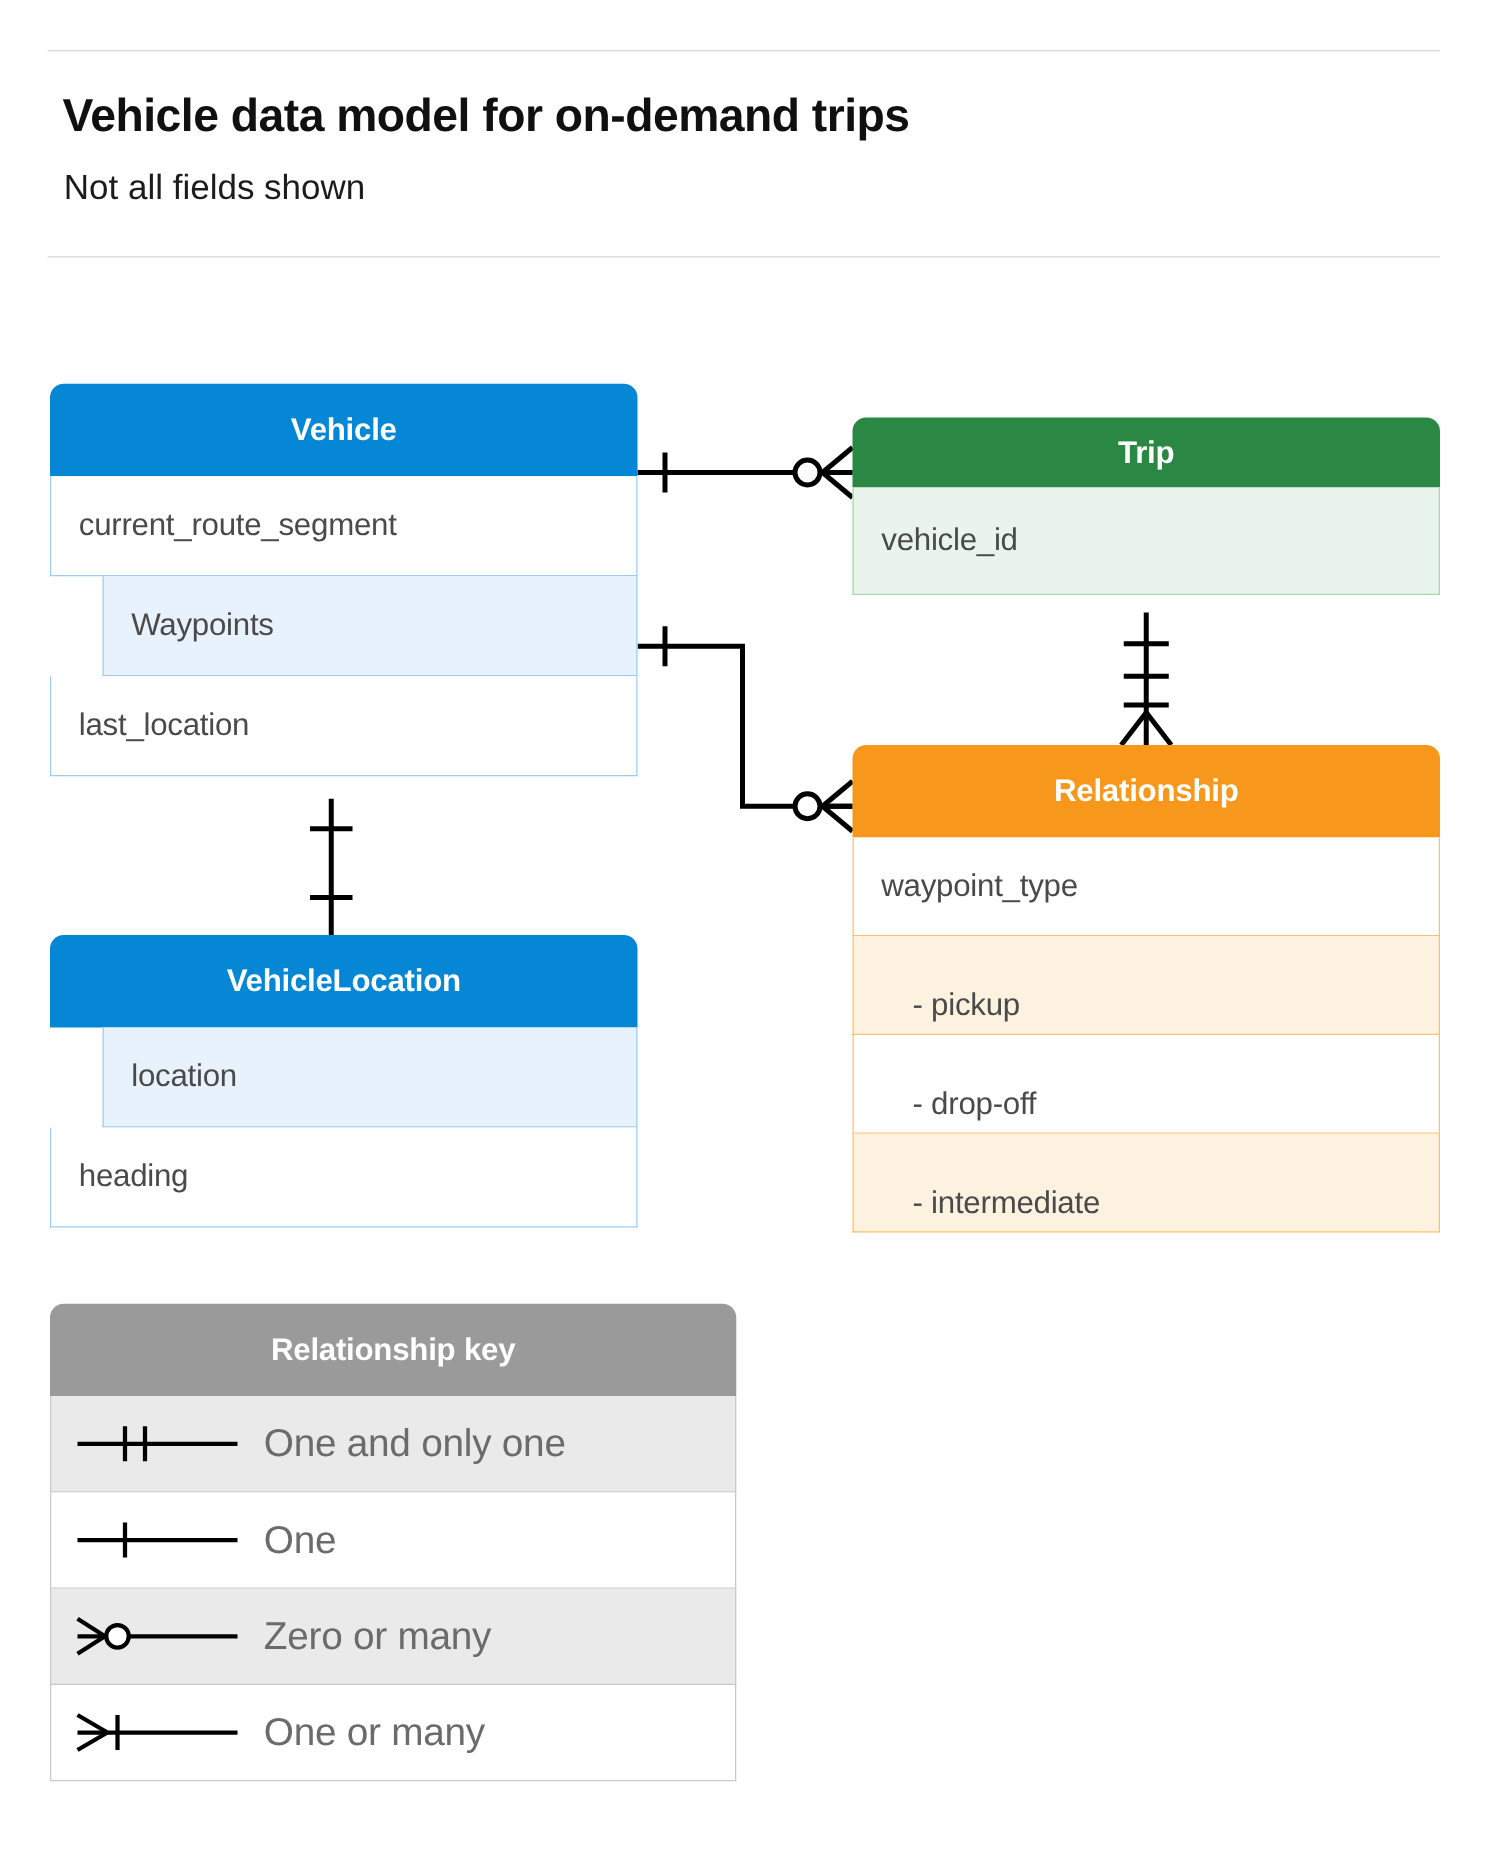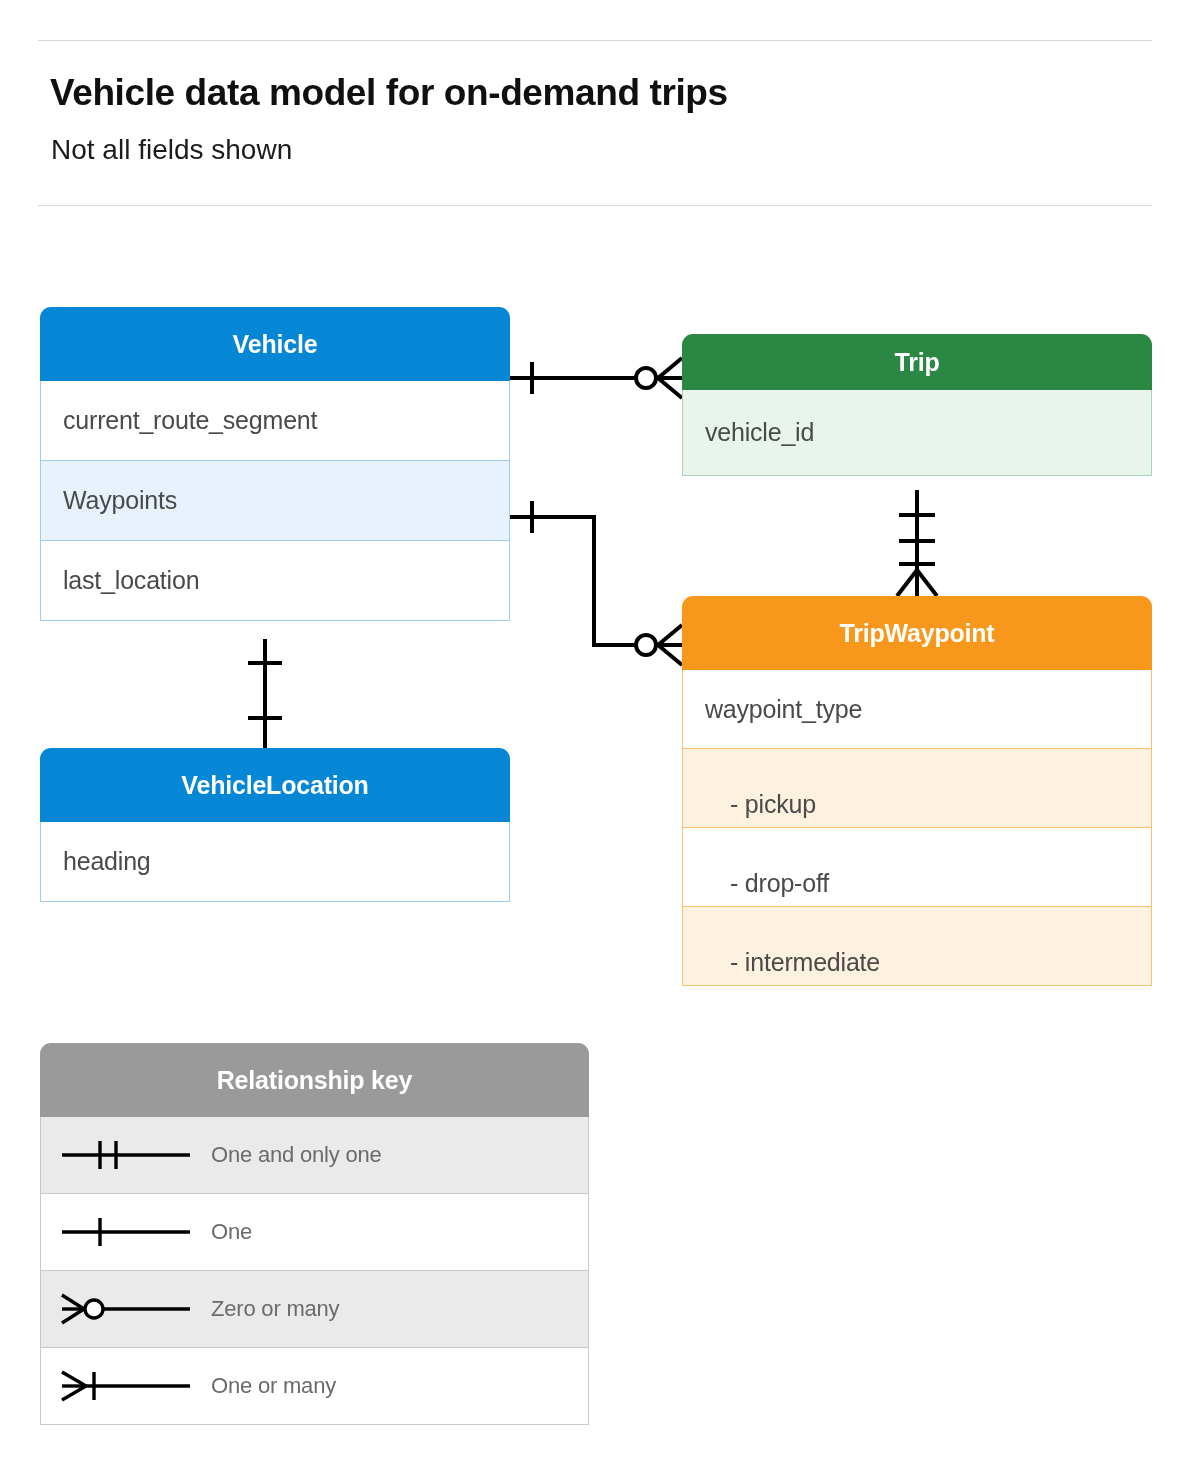--- a/index.html
+++ b/index.html
@@ -71,21 +71,21 @@
     border-style: solid;
     border-width: 0 1.6px 1.6px 1.6px;
     letter-spacing: -0.2px;
   }
   .entity-row .txt { padding-left: 22px; }
   .entity-row.indent .txt { padding-left: 47px; margin-top: 32px; }
 
   
   .theme-blue .entity-header { background: #0587d6; }
   .theme-blue .entity-row    { border-color: #9ecdf2; }
-  .theme-blue .entity-row.alt{ background: #e8f2fc; }
+  .theme-blue .entity-row.alt{ background: #e8f2fc; margin-left: 42px; }
   .theme-blue .entity-row.plain { background: #ffffff; }
 
   
   .theme-green .entity-header { background: #2b8844; }
   .theme-green .entity-row    { border-color: #a9d6b5; }
   .theme-green .entity-row.alt{ background: #e9f4ec; }
 
   
   .theme-orange .entity-header { background: #f7981d; }
   .theme-orange .entity-row    { border-color: #fbc170; }
@@ -120,21 +120,21 @@
   #legend-box .entity-row    { height: 77px; }
 
   .legend-row .sym {
     width: 170px;
     flex: 0 0 170px;
     display: flex;
     align-items: center;
     justify-content: center;
   }
   .legend-row .lbl {
-    font-size: 22px;
+    font-size: 31px;
     color: #6b6b6b;
     letter-spacing: -0.2px;
   }
 
   
   #connectors {
     position: absolute;
     left: 0;
     top: 0;
     width: 1190px;
@@ -194,37 +194,40 @@
 </div>
 
 <div class="entity theme-green" id="entity-trip">
   <div class="entity-header">Trip</div>
   <div class="entity-row alt">
     <span class="txt">vehicle_id</span>
   </div>
 </div>
 
 <div class="entity theme-orange" id="entity-tripwaypoint">
-  <div class="entity-header">TripWaypoint</div>
+  <div class="entity-header">Relationship</div>
   <div class="entity-row plain">
     <span class="txt">waypoint_type</span>
   </div>
   <div class="entity-row alt indent">
     <span class="txt">- pickup</span>
   </div>
   <div class="entity-row plain indent">
     <span class="txt">- drop-off</span>
   </div>
   <div class="entity-row alt indent">
     <span class="txt">- intermediate</span>
   </div>
 </div>
 
 <div class="entity theme-blue" id="entity-vehiclelocation">
   <div class="entity-header">VehicleLocation</div>
+  <div class="entity-row alt">
+    <span class="txt">location</span>
+  </div>
   <div class="entity-row plain">
     <span class="txt">heading</span>
   </div>
 </div>
 
 <div class="entity theme-gray" id="legend-box">
   <div class="entity-header">Relationship key</div>
 
   <div class="entity-row legend-row alt">
     <span class="sym">

